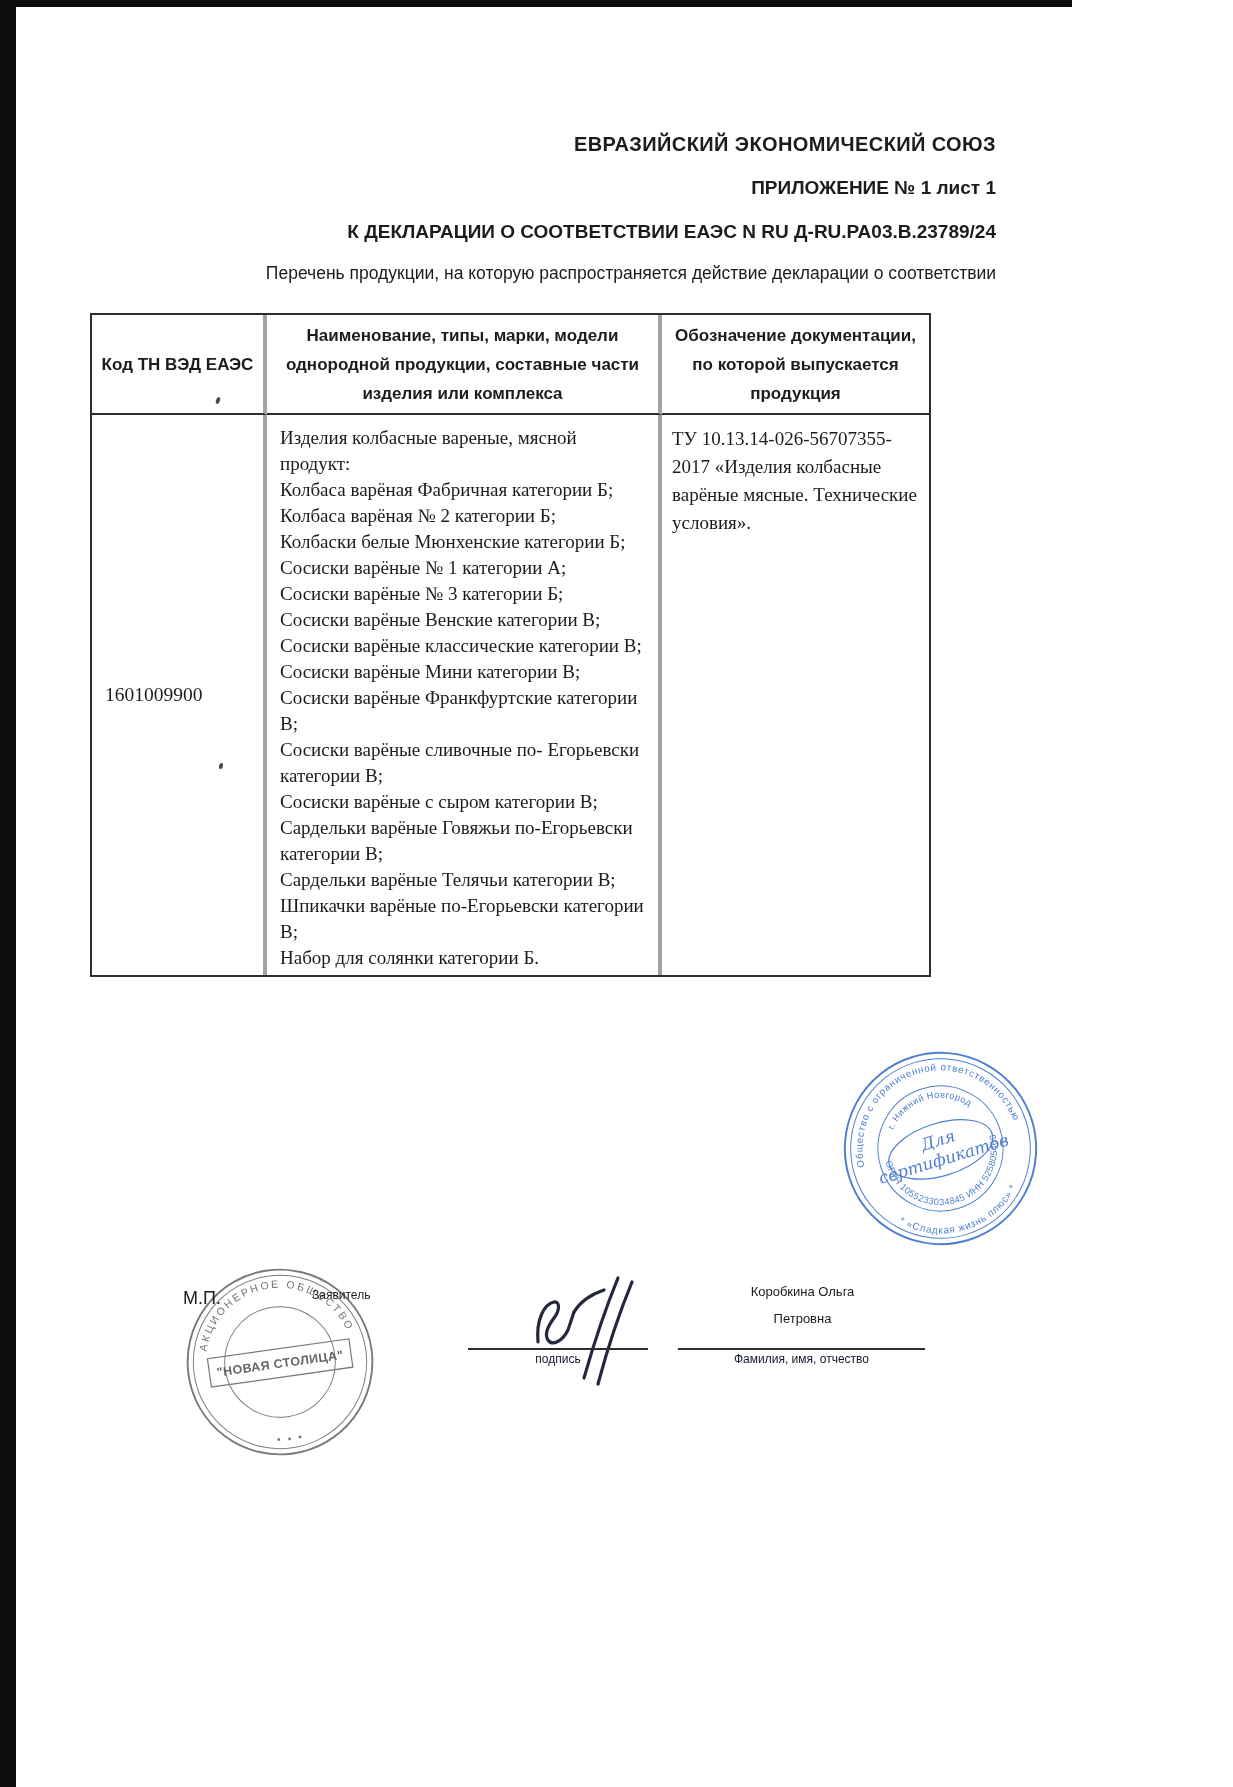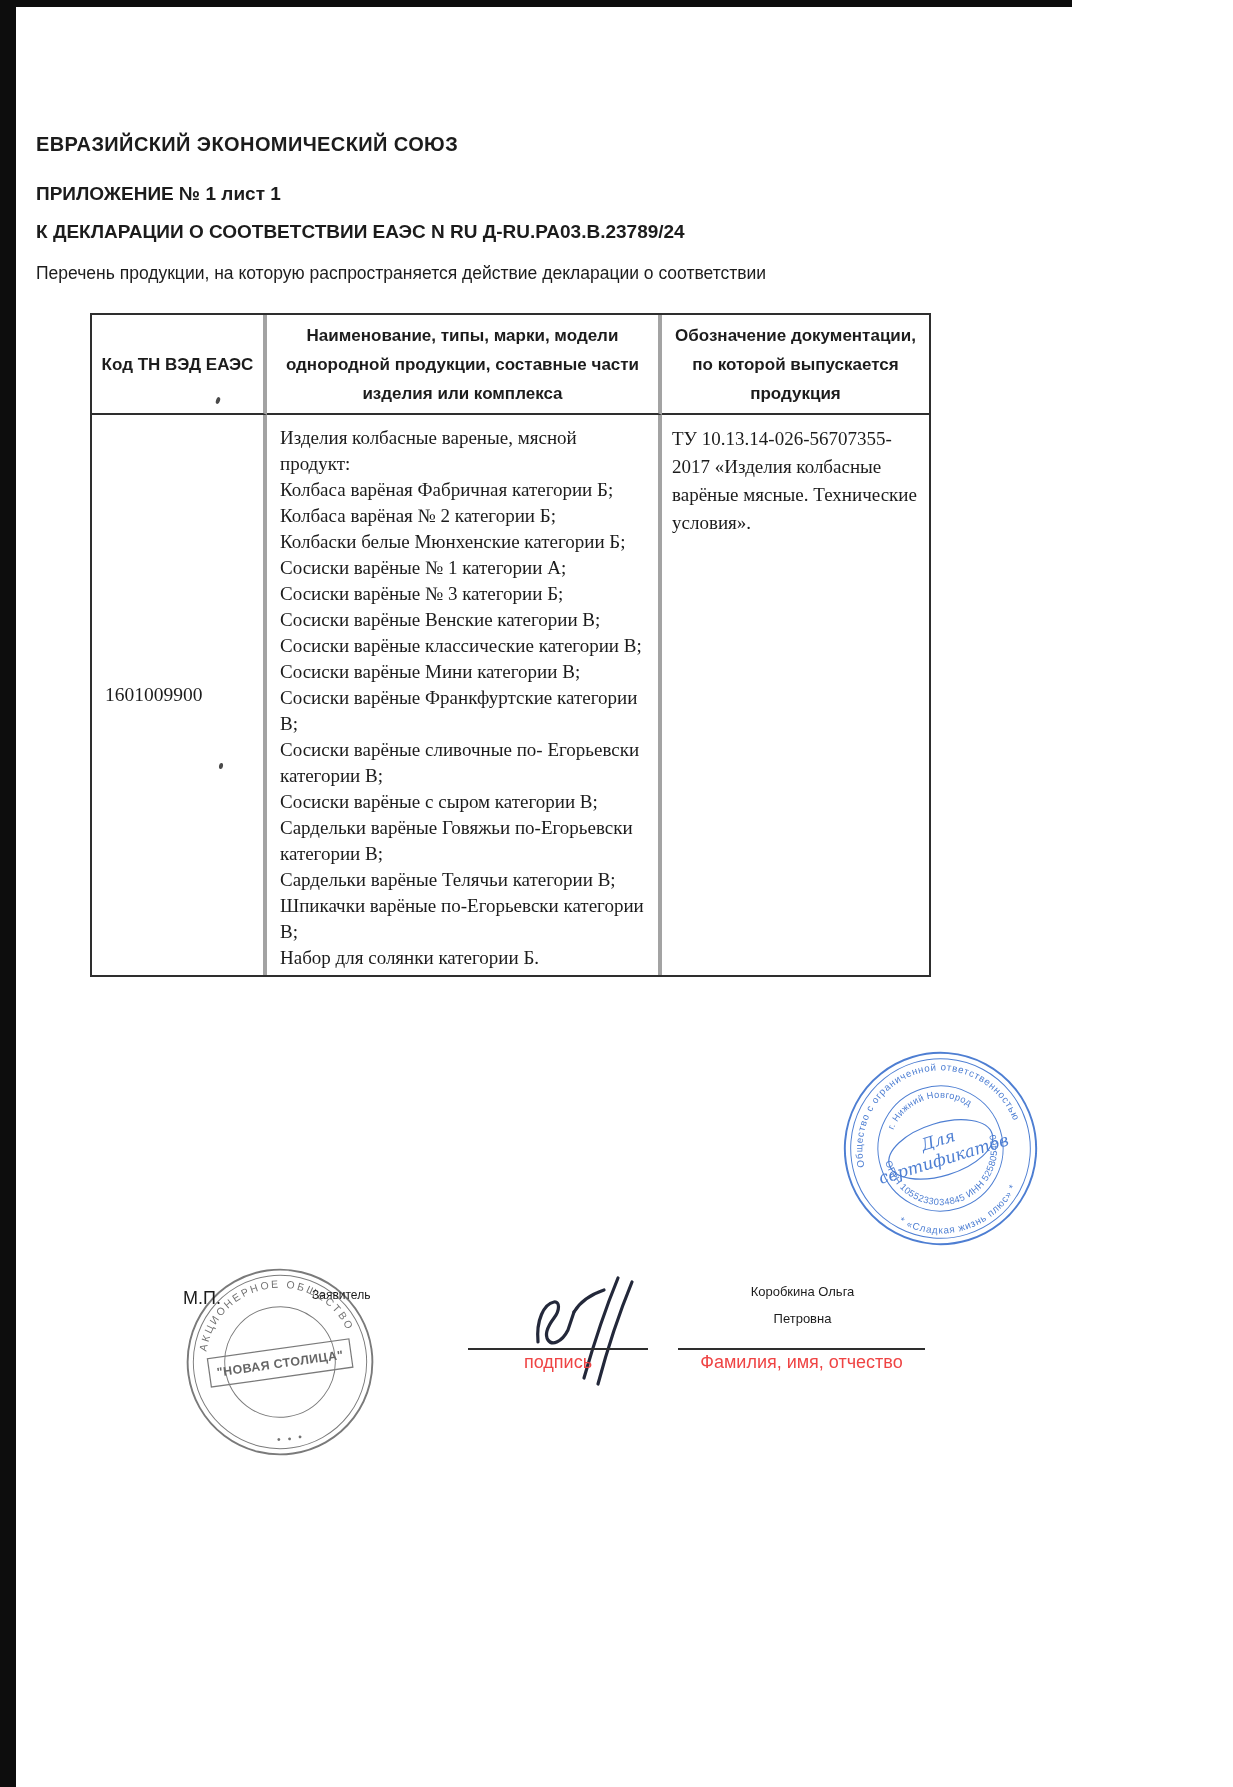--- a/index.html
+++ b/index.html
@@ -8,23 +8,23 @@
     position:relative; width:1233px; height:1787px; background:#ffffff;
     font-family:"Liberation Sans", sans-serif; color:#1c1c1c; overflow:hidden;
     margin:0 auto;
   }
   .scan-left { position:absolute; left:0; top:0; width:16px; height:1787px; background:#0d0d0d; }
   .scan-top  { position:absolute; left:0; top:0; width:1072px; height:7px; background:#0d0d0d; }
   .speck { position:absolute; background:#4a4a4a; border-radius:50%; }
   .speck1 { left:216px; top:397px; width:4px; height:7px; transform:rotate(18deg); }
   .speck2 { left:219px; top:763px; width:4px; height:6px; transform:rotate(10deg); }
 
-  .heading { position:absolute; left:36px; width:960px; text-align:left; font-weight:bold; white-space:pre-line; }
+  .heading { position:absolute; left:36px; width:960px; text-align:right; font-weight:bold; white-space:pre-line; }
   .h1 { top:133px; font-size:20px; letter-spacing:0.4px; }
-  .h2 { top:177px; font-size:19px;margin-top:6px; }
+  .h2 { top:177px; font-size:19px; }
   .h3 { top:221px; font-size:19px; }
   .sub { top:263px; font-size:17.5px; font-weight:normal; }
 
   .table {
     position:absolute; left:90px; top:313px; width:841px; height:664px;
     display:grid; grid-template-columns:175px 395px 267px; grid-template-rows:100px 560px;
     border:2px solid #2e2e2e;
   }
   .th {
     display:flex; align-items:center; justify-content:center; text-align:center;
@@ -46,21 +46,21 @@
   
   .stamp-black { position:absolute; left:180px; top:1262px; width:200px; height:200px; transform:rotate(-8deg); opacity:0.8; }
   .ks-ring   { fill:#4f4f4f; font-size:11px; letter-spacing:2.5px; font-family:"Liberation Sans", sans-serif; }
   .ks-center { fill:#3f3f3f; font-size:13px; font-weight:bold; text-anchor:middle; letter-spacing:0.5px; font-family:"Liberation Sans", sans-serif; }
 
   
   .signature-svg { position:absolute; left:500px; top:1272px; width:170px; height:125px; }
   .sig-line { position:absolute; border-top:2px solid #2e2e2e; }
   .line-sign { left:468px; top:1348px; width:180px; }
   .line-name { left:678px; top:1348px; width:247px; }
-  .caption { position:absolute; font-size:18px; text-align:center; color:#ef4444; }
+  .caption { position:absolute; font-size:12px; text-align:center; color:#0f172a; }
   .cap-sign { left:468px; width:180px; top:1352px; }
   .cap-name { left:678px; width:247px; top:1352px; }
   .mp-label { position:absolute; left:183px; top:1288px; font-size:18px; }
   .applicant-label { position:absolute; left:312px; top:1288px; font-size:12px; }
   .holder-name { position:absolute; left:660px; top:1278px; width:285px; text-align:center; font-size:13px; line-height:27px; white-space:pre-line; }
 </style>
 </head>
 <body>
 
 <div class="page">

